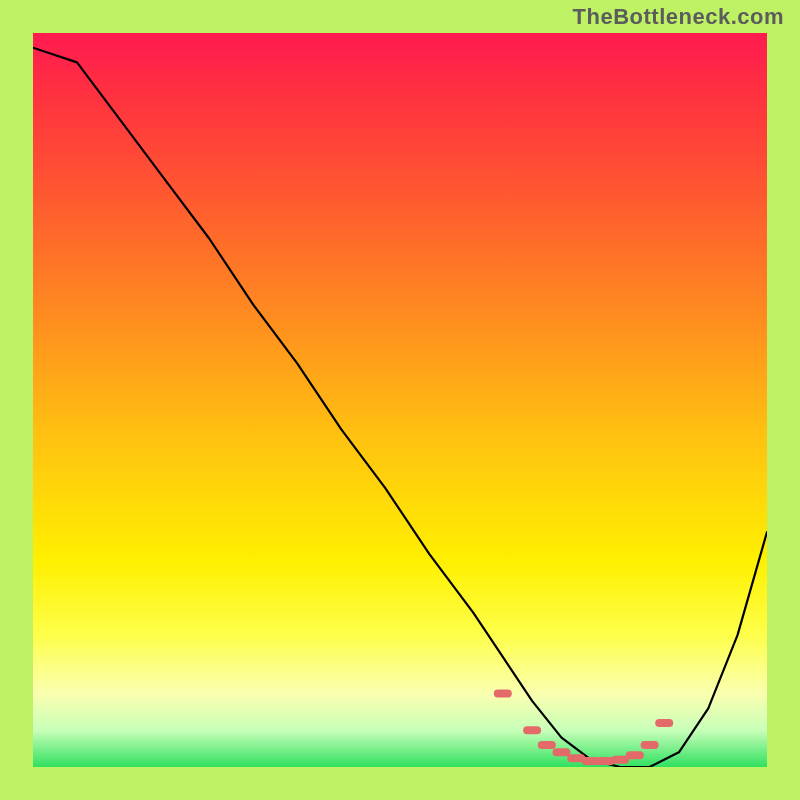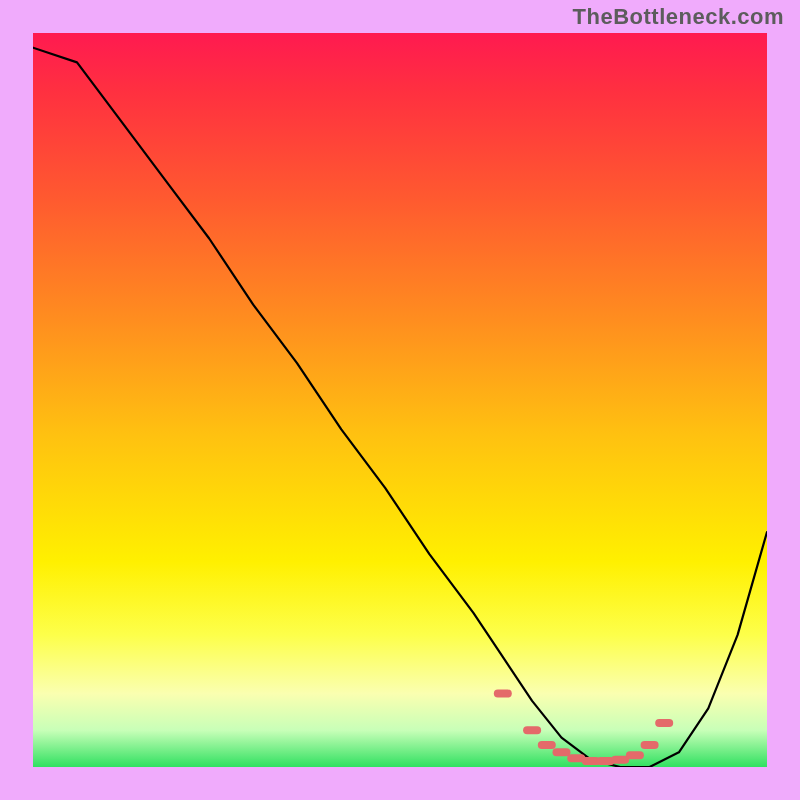--- a/index.html
+++ b/index.html
@@ -1,21 +1,21 @@
 <!DOCTYPE html>
 <html><head>
 <meta charset="utf-8">
 <style>
   * { margin: 0; padding: 0; box-sizing: border-box; }
   html, body { width: 800px; height: 800px; background: #000; }
   .frame {
     position: relative;
     width: 800px;
     height: 800px;
-    background: #f0abfc;
+    background: #bef264;
   }
   .watermark {
     position: absolute;
     top: 4px;
     right: 16px;
     font-family: Arial, sans-serif;
     font-size: 22px;
     font-weight: bold;
     color: #5c5c5c;
     letter-spacing: 0.5px;

